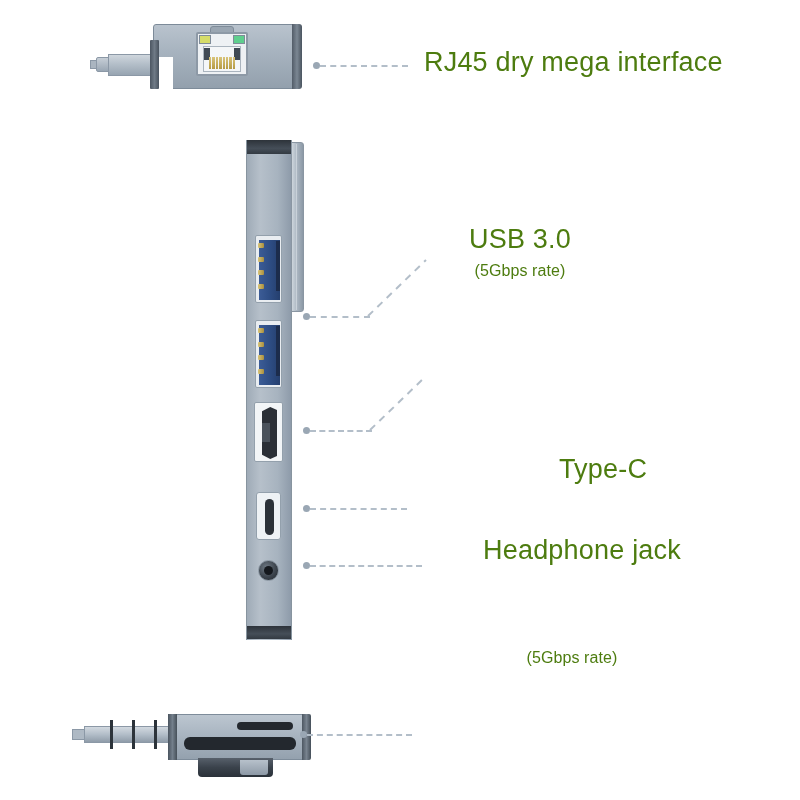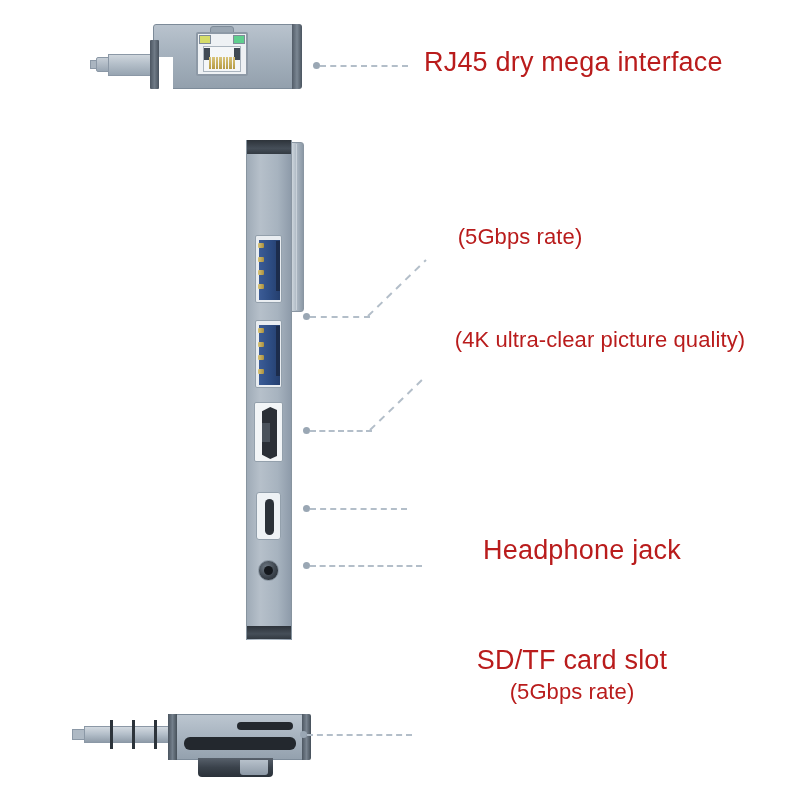--- a/index.html
+++ b/index.html
@@ -11,29 +11,29 @@
   }
   #stage {
     position: relative;
     width: 800px; height: 800px;
     overflow: hidden;
     background: #ffffff;
   }
   .abs { position: absolute; }
 
   
-  .callout { position: absolute; color: #b91c1c; white-space: nowrap; }
+  .callout { position: absolute; color: #4d7c0f; white-space: nowrap; }
   .callout .title {
     font-size: 27px;
     line-height: 34px;
     font-weight: 400;
     letter-spacing: .2px;
   }
   .callout .sub {
-    font-size: 22px;
+    font-size: 16px;
     line-height: 30px;
     font-weight: 400;
     letter-spacing: .1px;
   }
   .ctr { text-align: center; }
   .lft { text-align: left; }
 
   
   .leader-dot {
     position: absolute;
@@ -459,32 +459,32 @@
   <div class="leader-h" style="left:310px; top:565px; width:112px;"></div>
 
   <div class="leader-dot" style="left:300px; top:731px;"></div>
   <div class="leader-h" style="left:307px; top:734px; width:105px;"></div>
 
   <div class="callout lft" style="left:424px; top:45px;">
     <div class="title">RJ45 dry mega interface</div>
   </div>
 
   <div class="callout ctr" style="left:430px; top:222px; width:180px;">
+    <div class="title">USB 3.0</div>
     <div class="sub">(5Gbps rate)</div>
   </div>
 
   <div class="callout ctr" style="left:424px; top:325px; width:352px;">
-    <div class="sub">(4K ultra-clear picture quality)</div>
   </div>
 
   <div class="callout ctr" style="left:408px; top:452px; width:390px;">
+    <div class="title">Type-C</div>
   </div>
 
   <div class="callout ctr" style="left:404px; top:533px; width:356px;">
     <div class="title">Headphone jack</div>
   </div>
 
   <div class="callout ctr" style="left:434px; top:643px; width:276px;">
-    <div class="title">SD/TF card slot</div>
     <div class="sub">(5Gbps rate)</div>
   </div>
 
 </div>
 
 </body></html>

